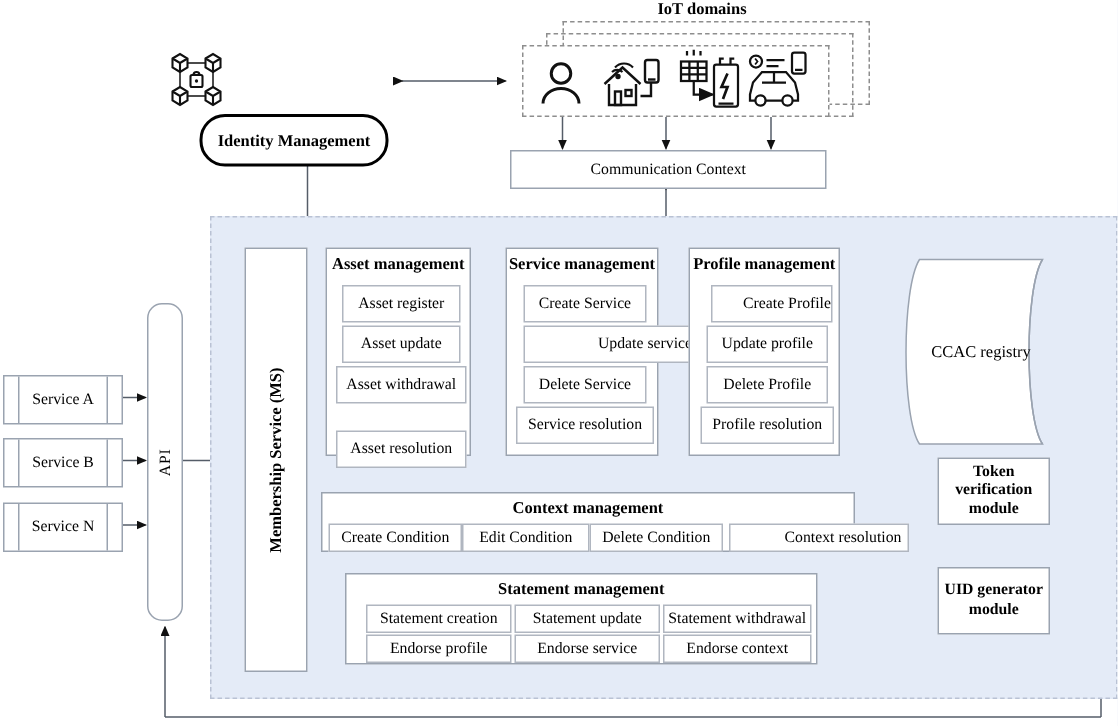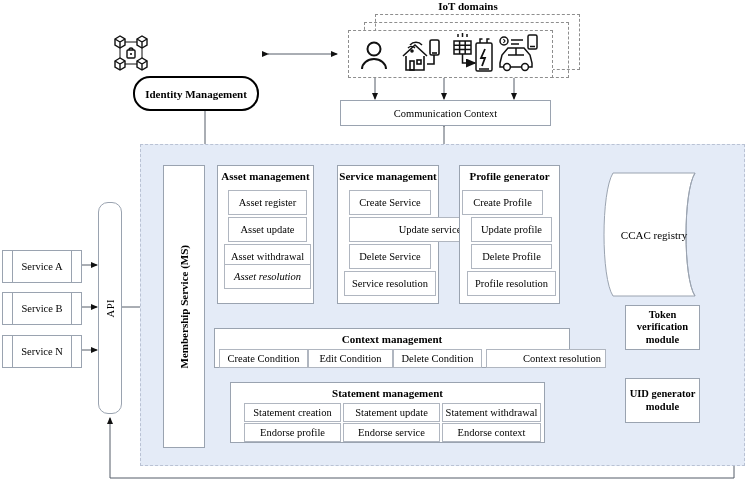--- a/index.html
+++ b/index.html
@@ -229,21 +229,21 @@
     <div class="hdr">Asset  management</div>
     <div class="leaf" style="position:absolute;left:10px;top:24px;width:77px;height:23px;">
       <span>Asset register</span>
     </div>
     <div class="leaf" style="position:absolute;left:10px;top:51px;width:77px;height:23px;">
       <span>Asset update</span>
     </div>
     <div class="leaf" style="position:absolute;left:6px;top:78px;width:85px;height:23px;">
       <span>Asset withdrawal</span>
     </div>
-    <div class="leaf" style="position:absolute;left:6px;top:98px;width:85px;height:23px;font-style:italic;">
+    <div class="leaf" style="position:absolute;left:6px;top:121px;width:85px;height:23px;">
       <span>Asset resolution</span>
     </div>
   </div>
 
   <div class="node panel" style="left:337px;top:165px;width:102px;height:139px;">
     <div class="hdr">Service management</div>
     <div class="leaf" style="position:absolute;left:11px;top:24px;width:80px;height:23px;">
       <span>Create Service</span>
     </div>
     <div class="leaf" style="position:absolute;left:11px;top:51px;width:80px;height:23px;padding-left:40px;">
@@ -251,22 +251,22 @@
     </div>
     <div class="leaf" style="position:absolute;left:11px;top:78px;width:80px;height:23px;">
       <span>Delete Service</span>
     </div>
     <div class="leaf" style="position:absolute;left:6px;top:105px;width:90px;height:23px;">
       <span>Service resolution</span>
     </div>
   </div>
 
   <div class="node panel" style="left:459px;top:165px;width:101px;height:139px;">
-    <div class="hdr">Profile generator</div>
-    <div class="leaf" style="position:absolute;left:2px;top:24px;width:79px;height:23px;">
+    <div class="hdr">Profile management</div>
+    <div class="leaf" style="position:absolute;left:14px;top:24px;width:79px;height:23px;justify-content:flex-end;">
       <span>Create Profile</span>
     </div>
     <div class="leaf" style="position:absolute;left:11px;top:51px;width:79px;height:23px;">
       <span>Update profile</span>
     </div>
     <div class="leaf" style="position:absolute;left:11px;top:78px;width:79px;height:23px;">
       <span>Delete Profile</span>
     </div>
     <div class="leaf" style="position:absolute;left:7px;top:105px;width:87px;height:23px;">
       <span>Profile resolution</span>

